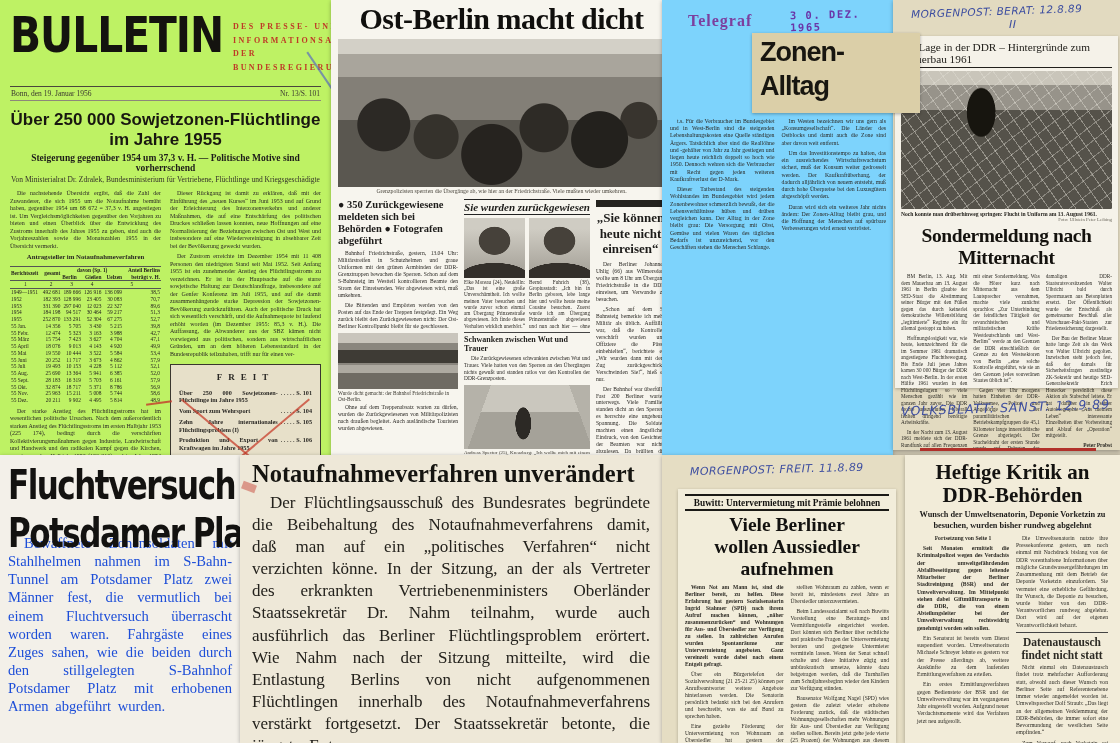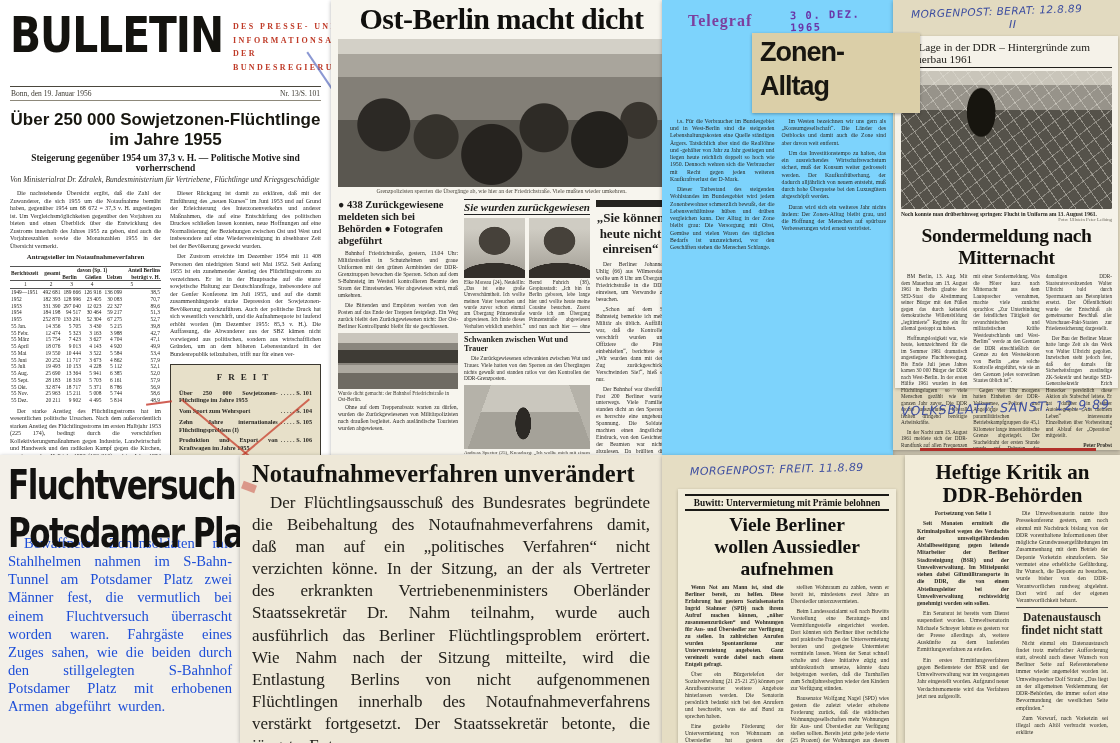--- a/index.html
+++ b/index.html
@@ -2,28 +2,28 @@
 <html><head>
 <meta charset="utf-8">
 <style>
   html,body{margin:0;padding:0;background:#b9b1a0;}
   #stage{position:relative;width:1120px;height:743px;overflow:hidden;background:#cfc7b2;font-family:"Liberation Serif",serif;color:#1d1c1a;}
   .clip{position:absolute;overflow:hidden;box-shadow:0 1px 4px rgba(0,0,0,.30);}
   .justify{text-align:justify;text-justify:inter-word;}
   .tiny{font-size:6px;line-height:1.25;color:#2a2824;}
   .tiny p{margin:0 0 3px 0;text-indent:7px;}
   
-  #clipA{left:0;top:0;width:331px;height:462px;background:#ffffff;padding:6px 10px;box-sizing:border-box;}
+  #clipA{left:0;top:0;width:331px;height:462px;background:#bef264;padding:6px 10px;box-sizing:border-box;}
   .masthead-row{display:flex;align-items:flex-start;}
   .masthead{font-family:"DejaVu Sans",sans-serif;font-weight:900;font-size:40px;letter-spacing:-1px;transform:scale(1.02,1.25);transform-origin:left top;color:#14130f;}
   .publisher{margin:14px 0 0 14px;color:#bf3a27;font-size:8px;letter-spacing:2.4px;line-height:1.7;font-weight:bold;}
   .rule-row{border-top:1px solid #4a463c;border-bottom:1px solid #8d887a;display:flex;justify-content:space-between;font-size:7.5px;padding:2px 1px;margin-top:12px;color:#3a372f;}
   .a-headline{font-family:"Liberation Sans",sans-serif;font-weight:bold;font-size:17px;text-align:center;margin:9px 0 3px 0;color:#181710;}
   .a-subhead{font-size:9.5px;font-weight:bold;text-align:center;margin:0 0 2px 0;}
-  .a-byline{font-size:7.5px;margin:0 0 6px 0;color:#33302a;font-style:italic;}
+  .a-byline{font-size:7.5px;text-align:center;margin:0 0 6px 0;color:#33302a;}
   .a-cols{display:flex;gap:9px;}
   .a-col{flex:1;min-width:0;}
   table.reftable{border-collapse:collapse;width:100%;font-size:5.4px;margin:4px 0;color:#26241f;}
   table.reftable td,table.reftable th{padding:0 1px;text-align:right;white-space:nowrap;}
   table.reftable td:first-child,table.reftable th:first-child{text-align:left;}
   .reftitle{font-size:6.8px;font-weight:bold;text-align:center;margin:3px 0 1px 0;}
   .thead-line{border-top:1px solid #555;}
   .tfoot-line{border-bottom:1px solid #555;}
   .inhalt{position:relative;border:1.5px solid #3a372f;padding:7px 8px;margin-top:6px;background:#e7e0c9;}
   .inhalt-title{text-align:center;font-size:9px;font-weight:bold;letter-spacing:6px;margin-bottom:5px;}
@@ -346,21 +346,21 @@
     <div class="pen-blue" style="left:294px;top:76px;width:60px;height:2px;transform:rotate(56deg);"></div>
     <div class="pen-red" style="left:146px;top:402px;width:26px;height:2px;transform:rotate(-8deg);"></div>
   </div>
 
   <div class="clip" id="clipB">
     <div class="b-headline">Ost-Berlin macht dicht</div>
     <div class="photo photo-crowd"></div>
     <div class="b-caption">Grenzpolizisten sperrten die Übergänge ab, wie hier an der Friedrichstraße. Viele mußten wieder umkehren.</div>
     <div class="b-cols">
       <div class="b-col1">
-        <div class="b1-head">● 438 Zurückgewiesene meldeten sich bei Behörden ● Fotografen abgeführt</div>
+        <div class="b1-head">● 350 Zurückgewiesene meldeten sich bei Behörden ● Fotografen abgeführt</div>
         <div class="tiny justify" style="font-size:5.6px;">
           <p>Bahnhof Friedrichstraße, gestern, 13.04 Uhr: Militärstreifen in Schutzhelmen und graue Uniformen mit den grünen Armbinden der DDR-Grenztruppen bewachen die Sperren. Schon auf dem S-Bahnsteig im Westteil kontrollieren Beamte den Strom der Einreisenden. Wer abgewiesen wird, muß umkehren.</p>
           <p>Die Bittenden und Empörten werden von den Posten auf das Ende der Treppen festgelegt. Ein Weg zurück bleibt den Zurückgewiesenen nicht: Der Ost-Berliner Kontrollpunkt bleibt für sie geschlossen.</p>
         </div>
         <div class="photo photo-station"></div>
         <div style="font-size:5.2px;color:#3c3931;">Wurde dicht gemacht: der Bahnhof Friedrichstraße in Ost-Berlin.</div>
         <div class="tiny justify" style="font-size:5.6px;margin-top:2px;">
           <p>Ohne auf dem Treppenabsatz warten zu dürfen, wurden die Zurückgewiesenen von Militärpolizisten nach draußen begleitet. Auch ausländische Touristen wurden abgewiesen.</p>
         </div>
       </div>
@@ -472,20 +472,21 @@
 
       </div>
     </div>
   </div>
 
   <div class="clip" id="clipH">
     <div class="h-head">
       <div>Heftige Kritik an</div>
       <div>DDR-Behörden</div>
     </div>
+    <div class="h-subhead">Wunsch der Umweltsenatorin, Deponie Vorketzin zu besuchen, wurden bisher rundweg abgelehnt</div>
     <div class="h-cols">
       <div class="h-col justify">
         <p class="h-lead">Fortsetzung von Seite 1</p>
         <p class="h-bold">Seit Monaten ermittelt die Kriminalpolizei wegen des Verdachts der umweltgefährdenden Abfallbeseitigung gegen leitende Mitarbeiter der Berliner Stadtreinigung (BSR) und der Umweltverwaltung. Im Mittelpunkt stehen dabei Giftmülltransporte in die DDR, die von einem Abteilungsleiter bei der Umweltverwaltung rechtswidrig genehmigt worden sein sollen.</p>
         <p>Ein Senatsrat ist bereits vom Dienst suspendiert worden. Umweltsenatorin Michaele Schreyer lehnte es gestern vor der Presse allerdings ab, weitere Auskünfte zu dem laufenden Ermittlungsverfahren zu erteilen.</p>
         <p>Ein erstes Ermittlungsverfahren gegen Bedienstete der BSR und der Umweltverwaltung war im vergangenen Jahr eingestellt worden. Aufgrund neuer Verdachtsmomente wird das Verfahren jetzt neu aufgerollt.</p>
       </div>
       <div class="h-col justify">
         <p>Die Umweltsenatorin nutzte ihre Pressekonferenz gestern, um noch einmal mit Nachdruck bislang von der DDR vorenthaltene Informationen über mögliche Grundwassergefährdungen im Zusammenhang mit dem Betrieb der Deponie Vorketzin einzufordern. Sie vermutet eine erhebliche Gefährdung. Ihr Wunsch, die Deponie zu besuchen, wurde bisher von den DDR-Verantwortlichen rundweg abgelehnt. Dort wird auf der eigenen Verantwortlichkeit beharrt.</p>
         <p class="h-sub2">

